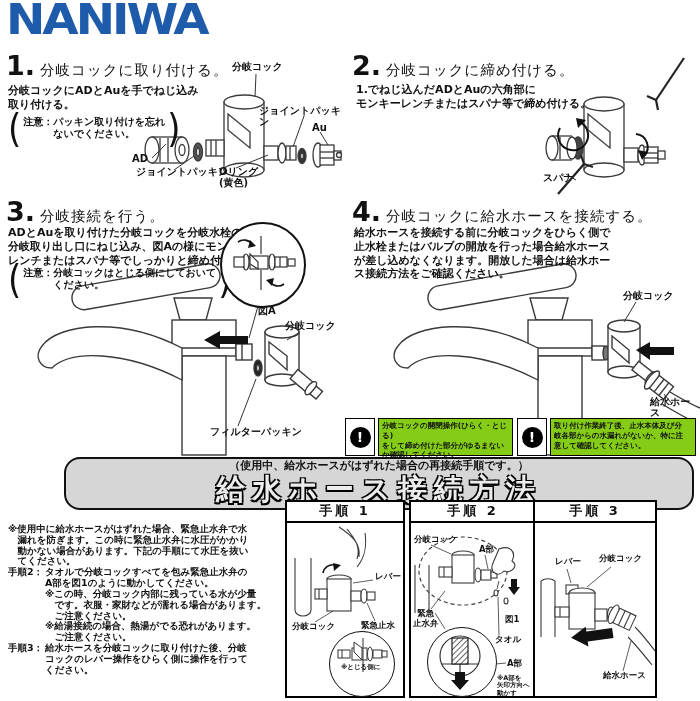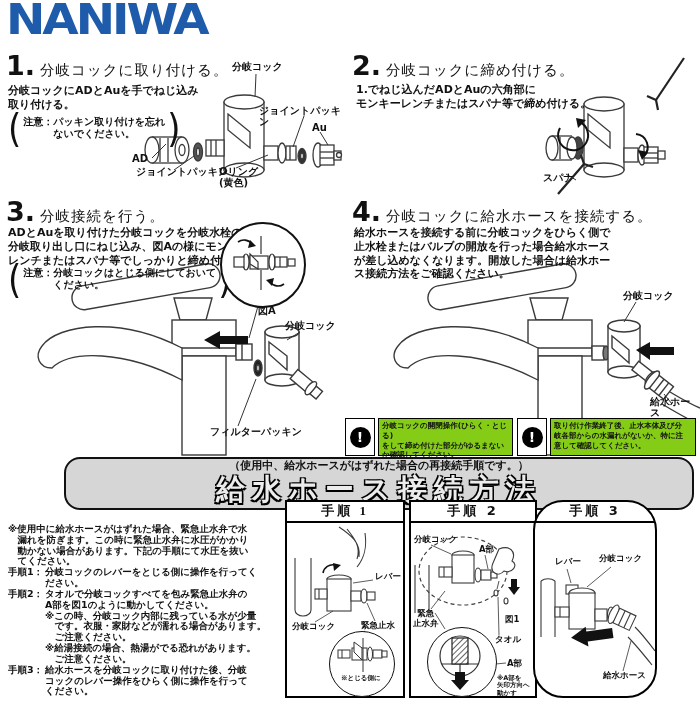--- a/index.html
+++ b/index.html
@@ -318,43 +318,38 @@
     <div id="banner-sub">（使用中、給水ホースがはずれた場合の再接続手順です。）</div>
     <div id="banner-title">給水ホース接続方法</div>
   </div>
 
   <div id="proc">
     <div class="hang">※使用中に給水ホースがはずれた場合、緊急止水弁で水
 　漏れを防ぎます。この時に緊急止水弁に水圧がかかり
 　動かない場合があります。下記の手順にて水圧を抜い
 　てください。</div>
     <div class="proc-item">
-      <span class="proc-label">手順1：</span>
-      <span class="proc-text">分岐コックのレバーをとじる側に操作を行ってく
-ださい。</span>
-    </div>
-    <div class="proc-item">
       <span class="proc-label">手順2：</span>
       <span class="proc-text">タオルで分岐コックすべてを包み緊急止水弁の
 A部を図1のように動かしてください。
 ※この時、分岐コック内部に残っている水が少量
 　です。衣服・家財などが濡れる場合があります。
 　ご注意ください。
 ※給湯接続の場合、熱湯がでる恐れがあります。
 　ご注意ください。</span>
     </div>
     <div class="proc-item">
       <span class="proc-label">手順3：</span>
       <span class="proc-text">給水ホースを分岐コックに取り付けた後、分岐
 コックのレバー操作をひらく側に操作を行って
 ください。</span>
     </div>
   </div>
 
-  <div class="panel" style="left:285px;width:120px;font-family:Liberation Serif, serif;">
+  <div class="panel" style="left:285px;width:120px;">
     <div class="panel-head">手順 1</div>
     <div class="panel-body">
       <svg class="dsvg" width="116" height="175" viewBox="0 0 116 175">
         <g stroke="#3a3a3a" stroke-width="1.1" fill="#fff">
           <path d="M8,35 v52 M24,35 v52" fill="none"></path>
             <path d="M8,87 a8,6 0 0 0 16,0" fill="none"></path>
 
           <path d="M52,4 C64,12 74,20 72,34 M60,6 C68,16 74,24 70,36 M78,10 C80,24 78,34 70,44" fill="none"></path>
 
           <ellipse cx="52" cy="56" rx="12" ry="4"></ellipse>
@@ -384,21 +379,21 @@
             <rect x="22" y="16" width="15" height="12"></rect>
               <polygon points="24,10 32,16 32,28 24,20"></polygon>
             <rect x="8" y="18" width="12" height="8"></rect>
               <line x1="12" y1="18" x2="12" y2="26"></line>
             <ellipse cx="40" cy="22" rx="2.5" ry="7"></ellipse>
               <rect x="43" y="18" width="9" height="8"></rect>
               <rect x="52" y="19" width="5" height="6"></rect>
             <line x1="33" y1="6" x2="33" y2="40"></line>
           </g>
         </svg>
-        <span class="lbl tiny" style="left:11px;top:42px;">※とじる側に</span>
+        <span class="lbl tiny" style="left:11px;top:32px;">※とじる側に</span>
       </div>
     </div>
   </div>
 
   <div class="panel" style="left:409px;width:128px;">
     <div class="panel-head">手順 2</div>
     <div class="panel-body">
       <svg class="dsvg" width="116" height="175" viewBox="0 0 116 175">
         <g stroke="#3a3a3a" stroke-width="1.1" fill="#fff">
           <path d="M4,42 v48 M18,42 v48" fill="none"></path>
@@ -448,21 +443,21 @@
           <circle cx="32" cy="28" r="20" fill="#fff" stroke="#333" stroke-width="1.2"></circle>
           <line x1="14" y1="36" x2="50" y2="36" stroke="#333" stroke-width="1.2"></line>
           <line x1="32" y1="36" x2="32" y2="48" stroke="#333" stroke-width="1.2"></line>
           <rect x="24" y="10" width="16" height="26" fill="url(#hatch)" stroke="#222" stroke-width="1.2"></rect>
           <polygon points="27,44 37,44 37,52 41,52 32,62 23,52 27,52" fill="#111"></polygon>
         </svg>
       </div>
     </div>
   </div>
 
-  <div class="panel" style="left:533px;width:124px;border-radius:30px;">
+  <div class="panel" style="left:533px;width:124px;">
     <div class="panel-head">手順 3</div>
     <div class="panel-body">
       <svg class="dsvg" width="120" height="175" viewBox="0 0 120 175">
         <g stroke="#3a3a3a" stroke-width="1.1" fill="#fff">
           <path d="M6,58 v56 M20,58 v56" fill="none"></path>
             <path d="M6,58 a10,8 0 0 1 14,0" fill="none"></path>
 
           <rect x="31" y="62" width="12" height="9"></rect>
           <ellipse cx="47" cy="70" rx="13" ry="5"></ellipse>
             <rect x="34" y="70" width="26" height="36"></rect>

